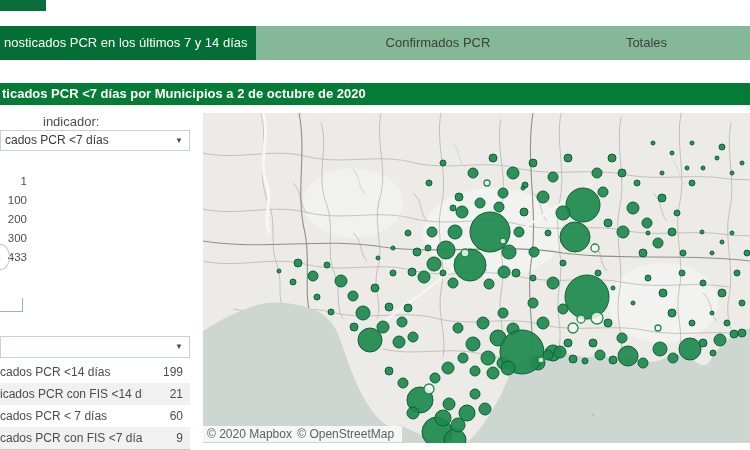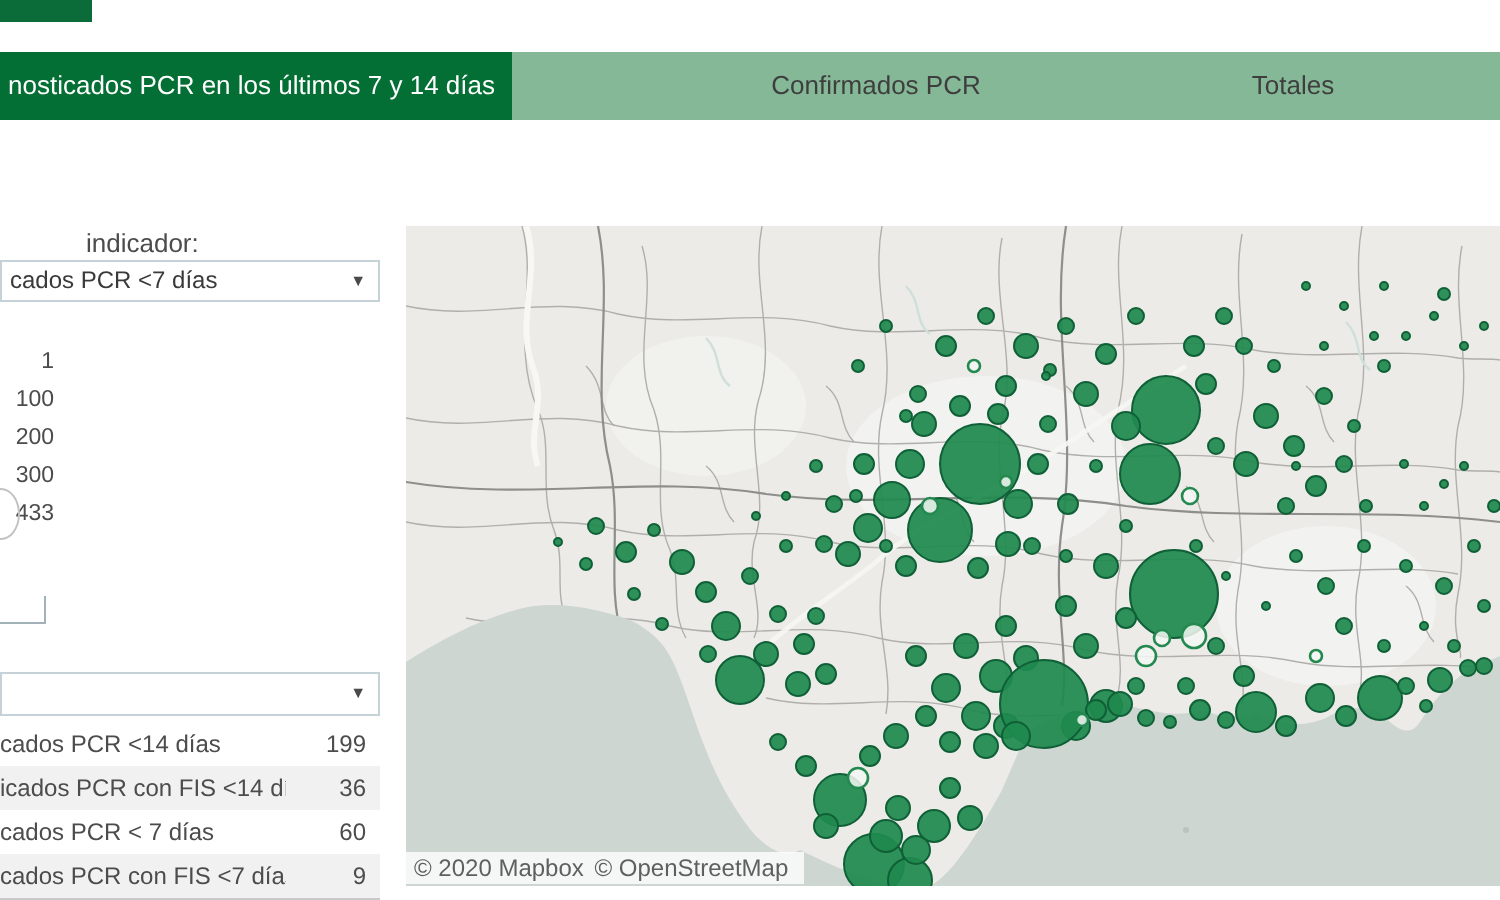--- a/index.html
+++ b/index.html
@@ -60,20 +60,21 @@
 <body>
 
 <div class="stage">
 
   <div class="chip"></div>
 
   <div class="tab tab-active">nosticados PCR en los últimos 7 y 14 días</div>
   <div class="tab tab-idle tab2">Confirmados PCR</div>
   <div class="tab tab-idle tab3">Totales</div>
 
+  <div class="titlebar">ticados PCR &lt;7 días por Municipios a 2 de octubre de 2020</div>
 
   <div class="side-label lbl1">indicador:</div>
 
   <div class="dd dd1">
     <span class="dd-text">cados PCR &lt;7 días</span>
     <span class="caret">▼</span>
   </div>
 
   <div class="legend">
     <div class="lv">1</div>
@@ -91,21 +92,21 @@
     <span class="caret">▼</span>
   </div>
 
   <div class="tbl">
     <div class="tr">
       <span class="tl">cados PCR &lt;14 días</span>
       <span class="tv">199</span>
     </div>
     <div class="tr">
       <span class="tl">icados PCR con FIS &lt;14 días</span>
-      <span class="tv">36</span>
+      <span class="tv">21</span>
     </div>
     <div class="tr">
       <span class="tl">cados PCR &lt; 7 días</span>
       <span class="tv">60</span>
     </div>
     <div class="tr">
       <span class="tl">cados PCR con FIS &lt;7 días</span>
       <span class="tv">9</span>
     </div>
   </div>

